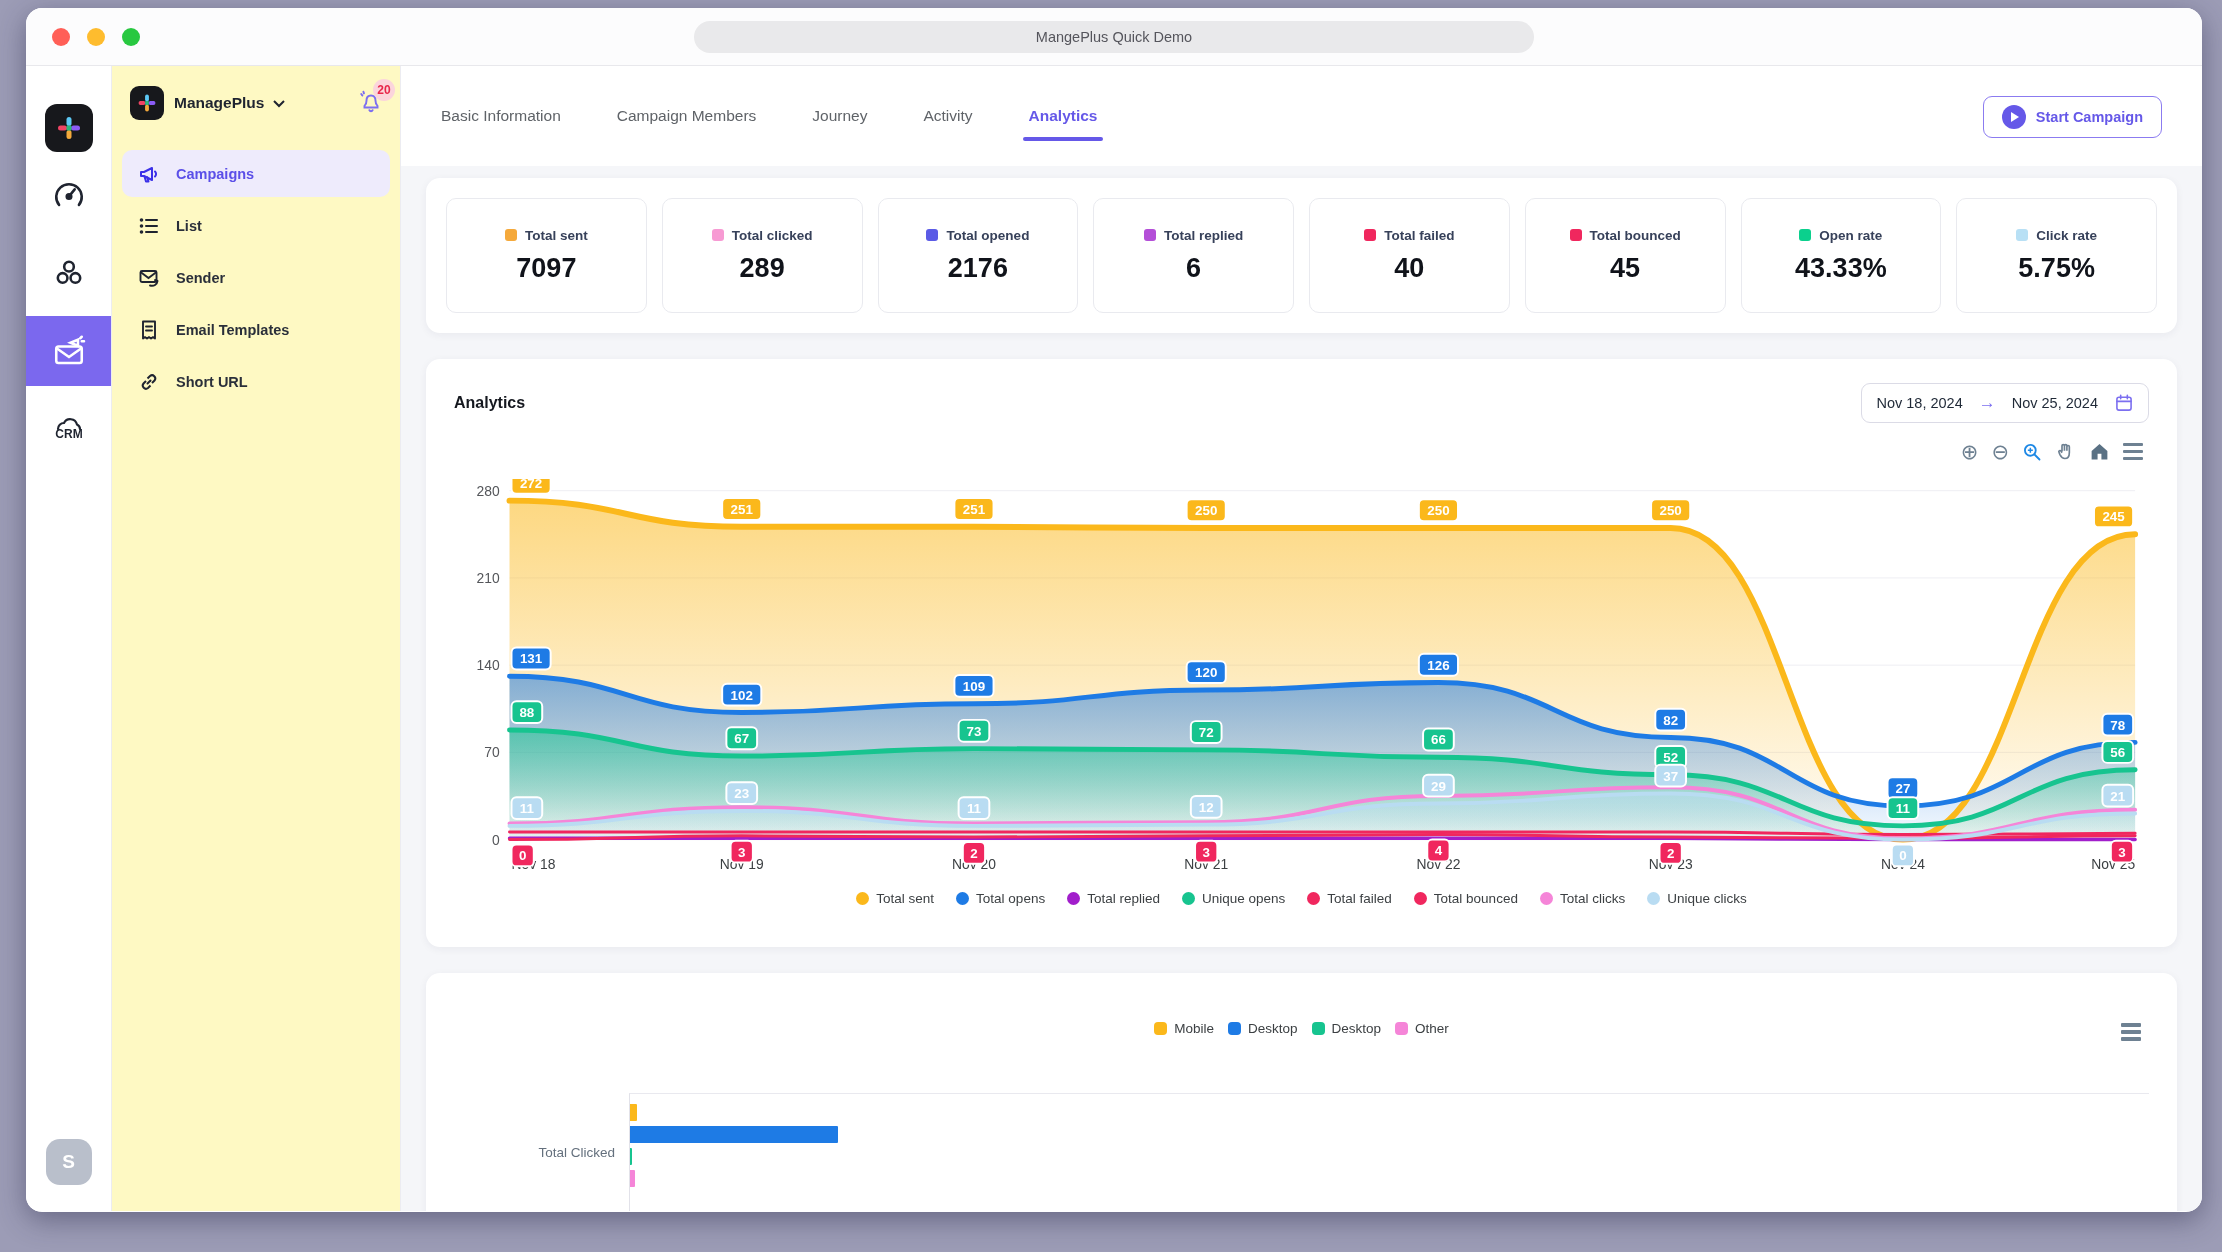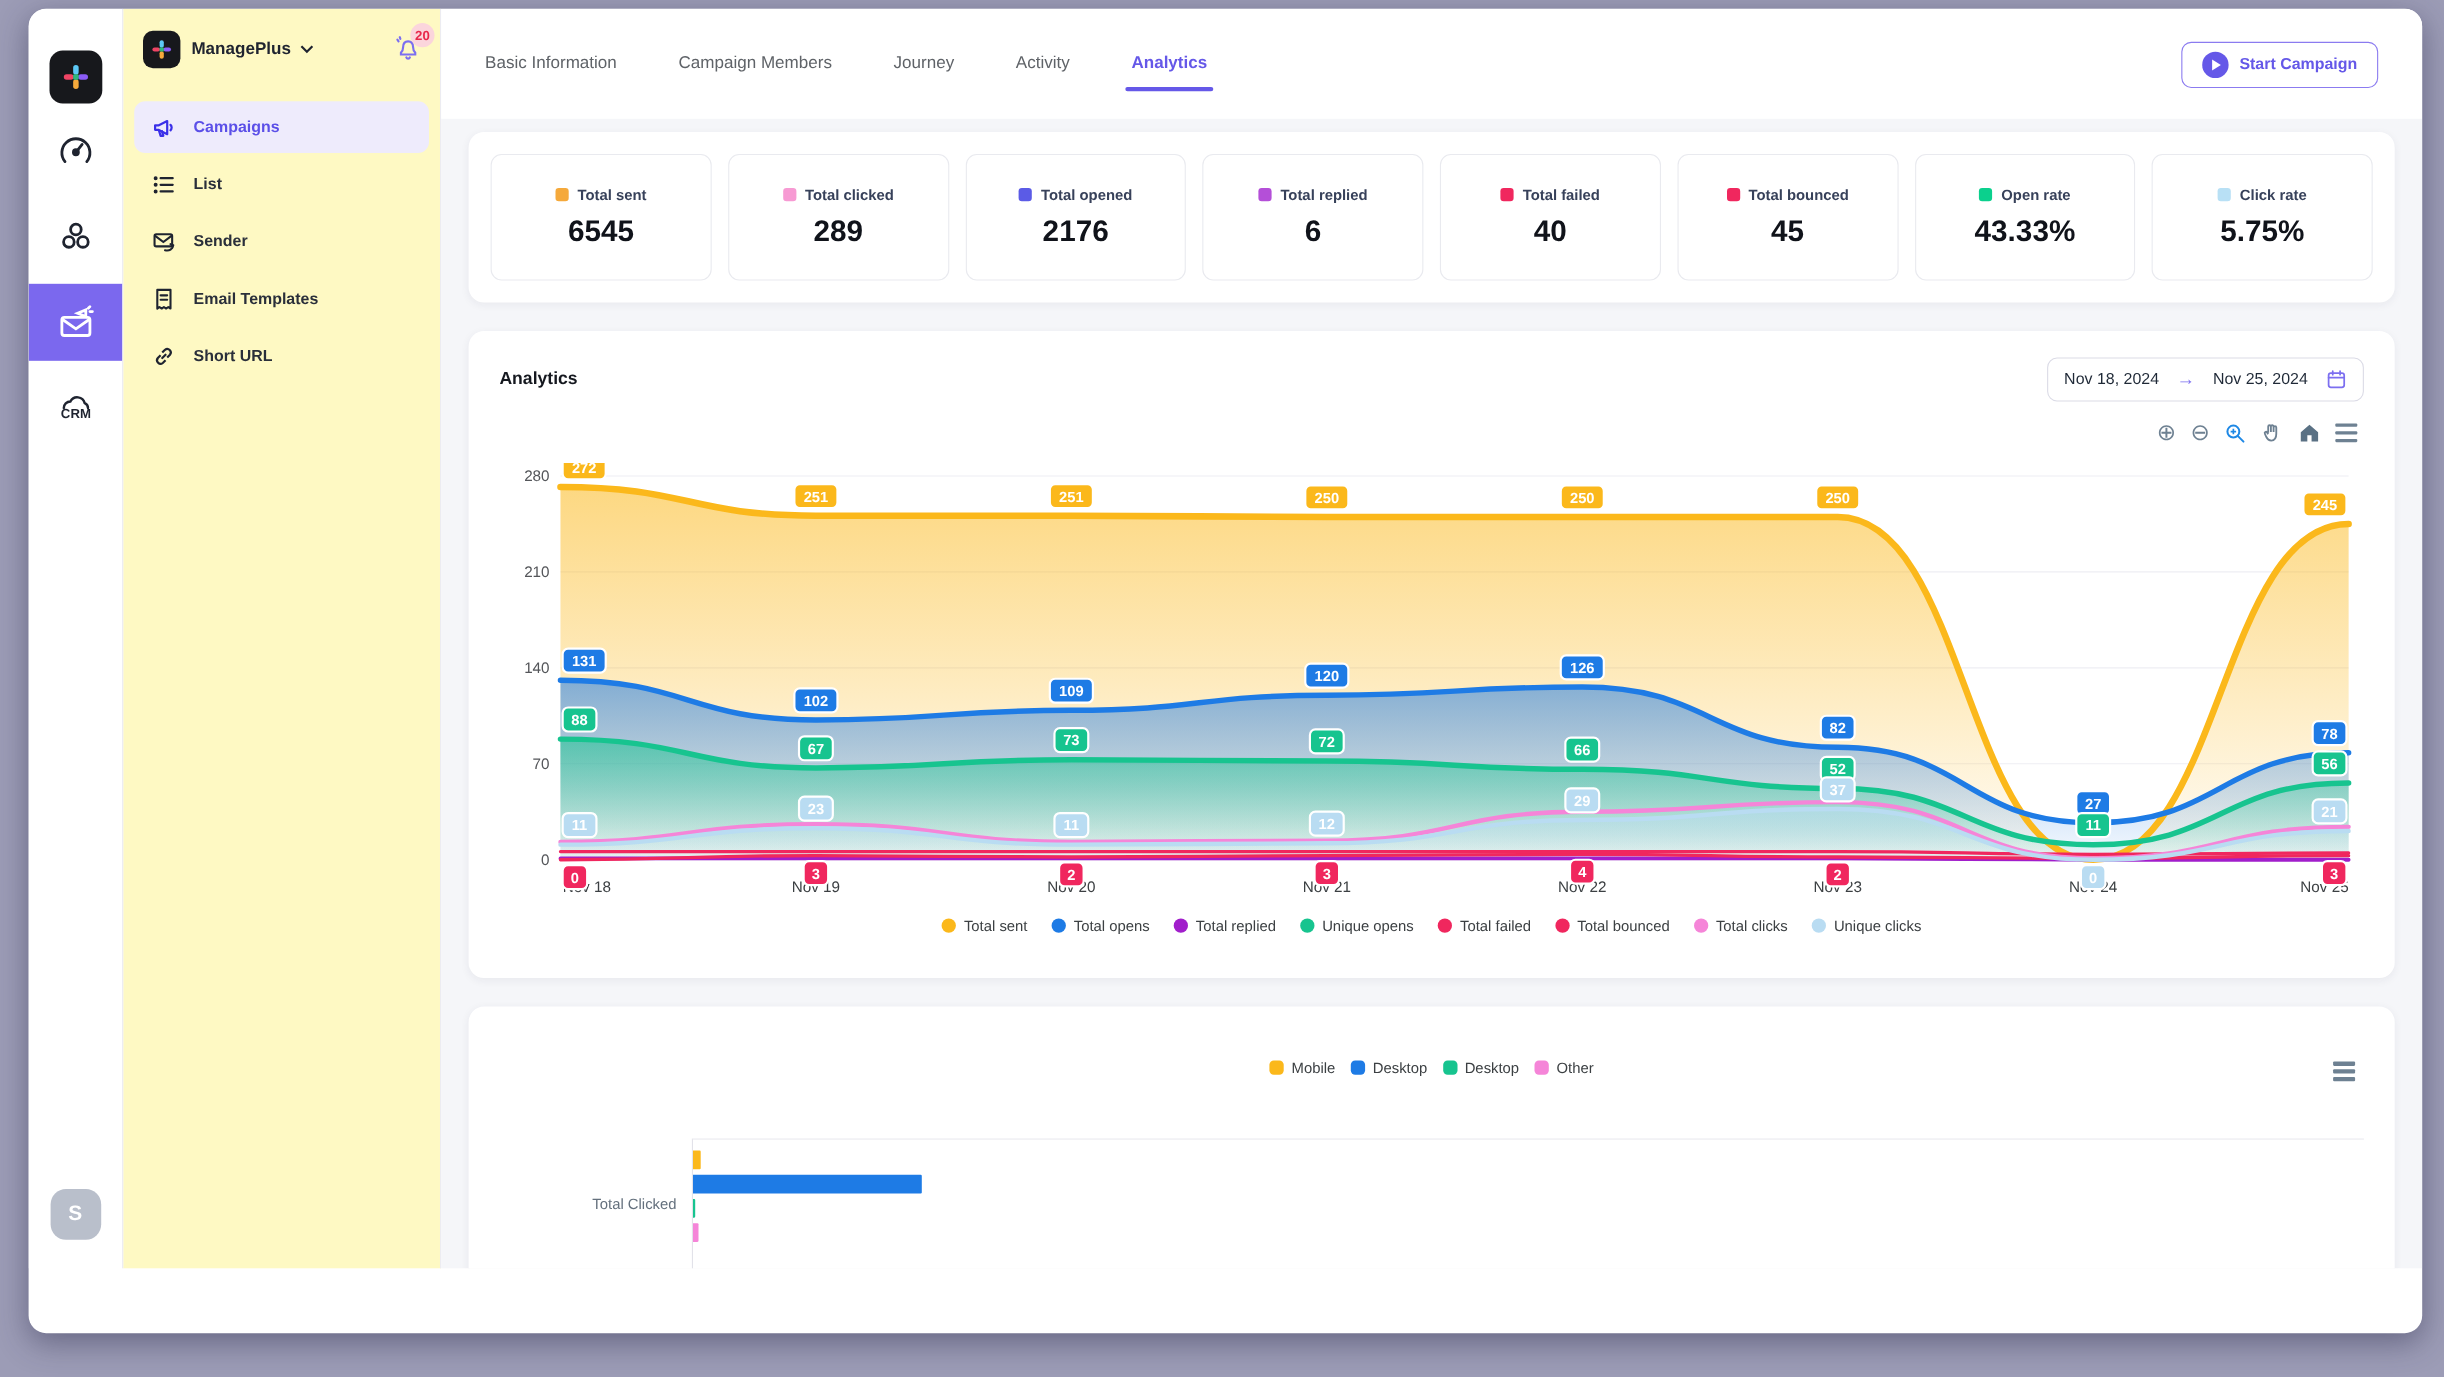--- a/index.html
+++ b/index.html
@@ -125,20 +125,28 @@
     padding-right: 14px; font-size: 13.5px; color: #64707D; }
   .dv-plot { flex: 1; border-top: 1px solid #E9E9EF; border-left: 1px solid #E2E2E9; position: relative; }
   .dv-row { height: 118px; border-bottom: 1px solid #E9E9EF; padding-top: 10px; }
   .dv-bar { height: 17px; margin-bottom: 5px; border-radius: 0 1px 1px 0; }
 </style>
 </head>
 <body>
 
 <div class="window">
 
+  <div class="titlebar">
+    <div class="lights">
+      <span class="light red"></span>
+      <span class="light yellow"></span>
+      <span class="light green"></span>
+    </div>
+    <div class="title-pill">MangePlus Quick Demo</div>
+  </div>
 
   <div class="app-body">
 
     <aside class="rail">
       <div class="rail-logo">
         <svg width="26" height="26" viewBox="0 0 26 26">
           <rect x="10.5" y="2" width="5" height="9" rx="2.5" fill="#5CC8F5"></rect>
           <rect x="10.5" y="15" width="5" height="9" rx="2.5" fill="#F5A93B"></rect>
           <rect x="2" y="10.5" width="9" height="5" rx="2.5" fill="#EF4464"></rect>
           <rect x="15" y="10.5" width="9" height="5" rx="2.5" fill="#8B5CF6"></rect>
@@ -275,21 +283,21 @@
           <span class="start-label">Start Campaign</span>
         </button>
       </div>
 
       <section class="panel stats-panel" id="stats">
           <div class="stat-card">
             <div class="stat-top">
               <span class="stat-swatch" style="background:#F5A93B"></span>
               <span class="stat-label">Total sent</span>
             </div>
-            <div class="stat-value">6545</div>
+            <div class="stat-value">7097</div>
           </div>
           <div class="stat-card">
             <div class="stat-top">
               <span class="stat-swatch" style="background:#F79AD3"></span>
               <span class="stat-label">Total clicked</span>
             </div>
             <div class="stat-value">289</div>
           </div>
           <div class="stat-card">
             <div class="stat-top">

